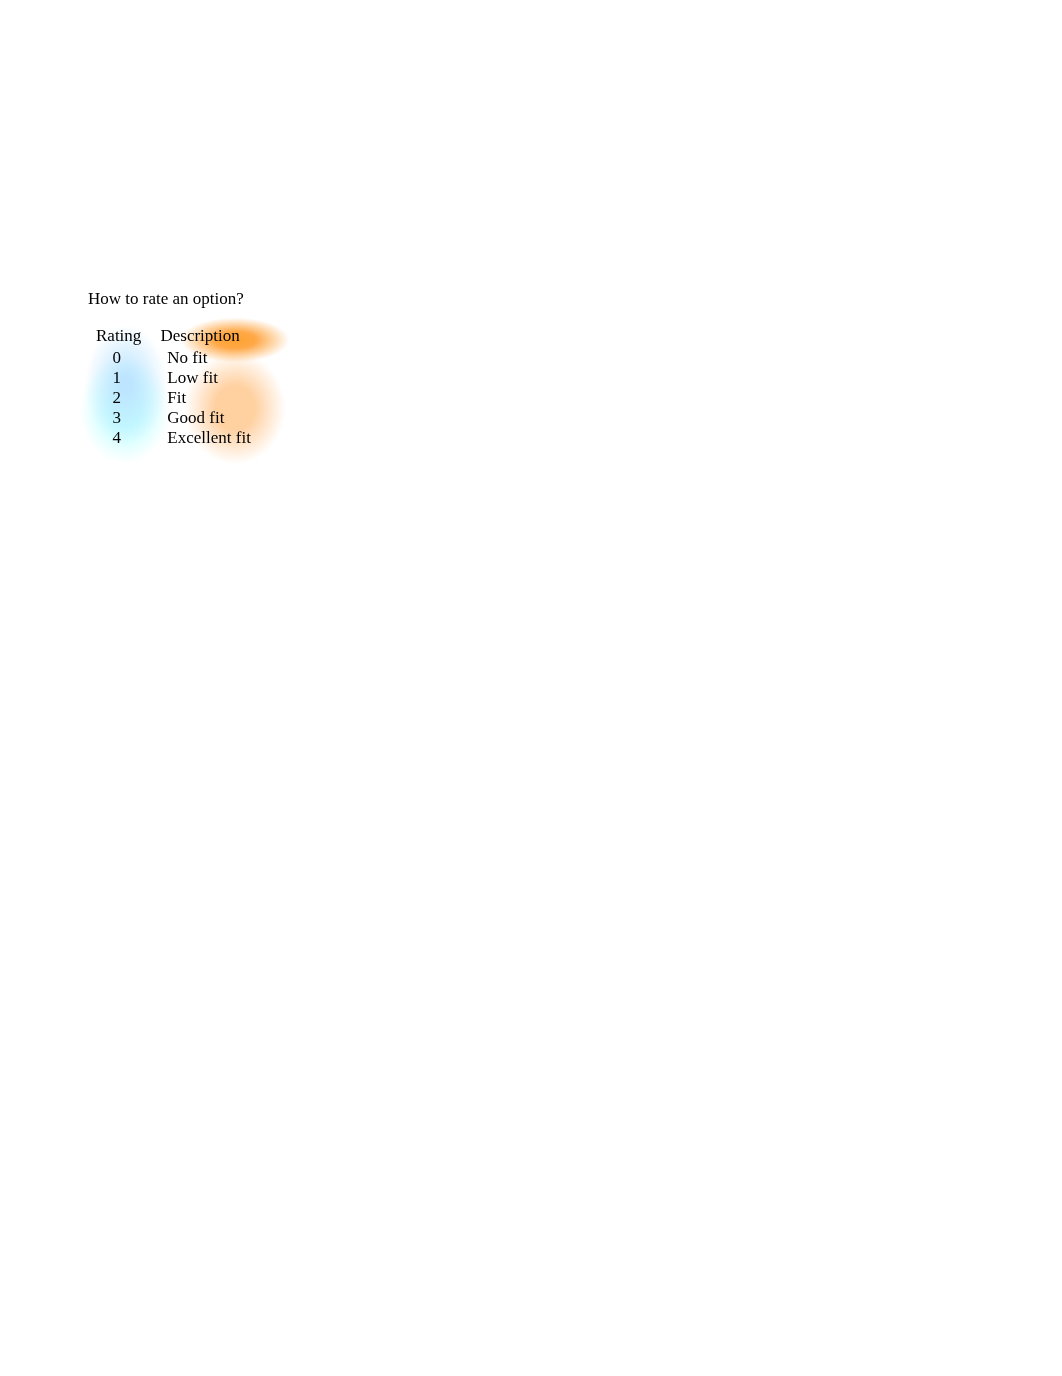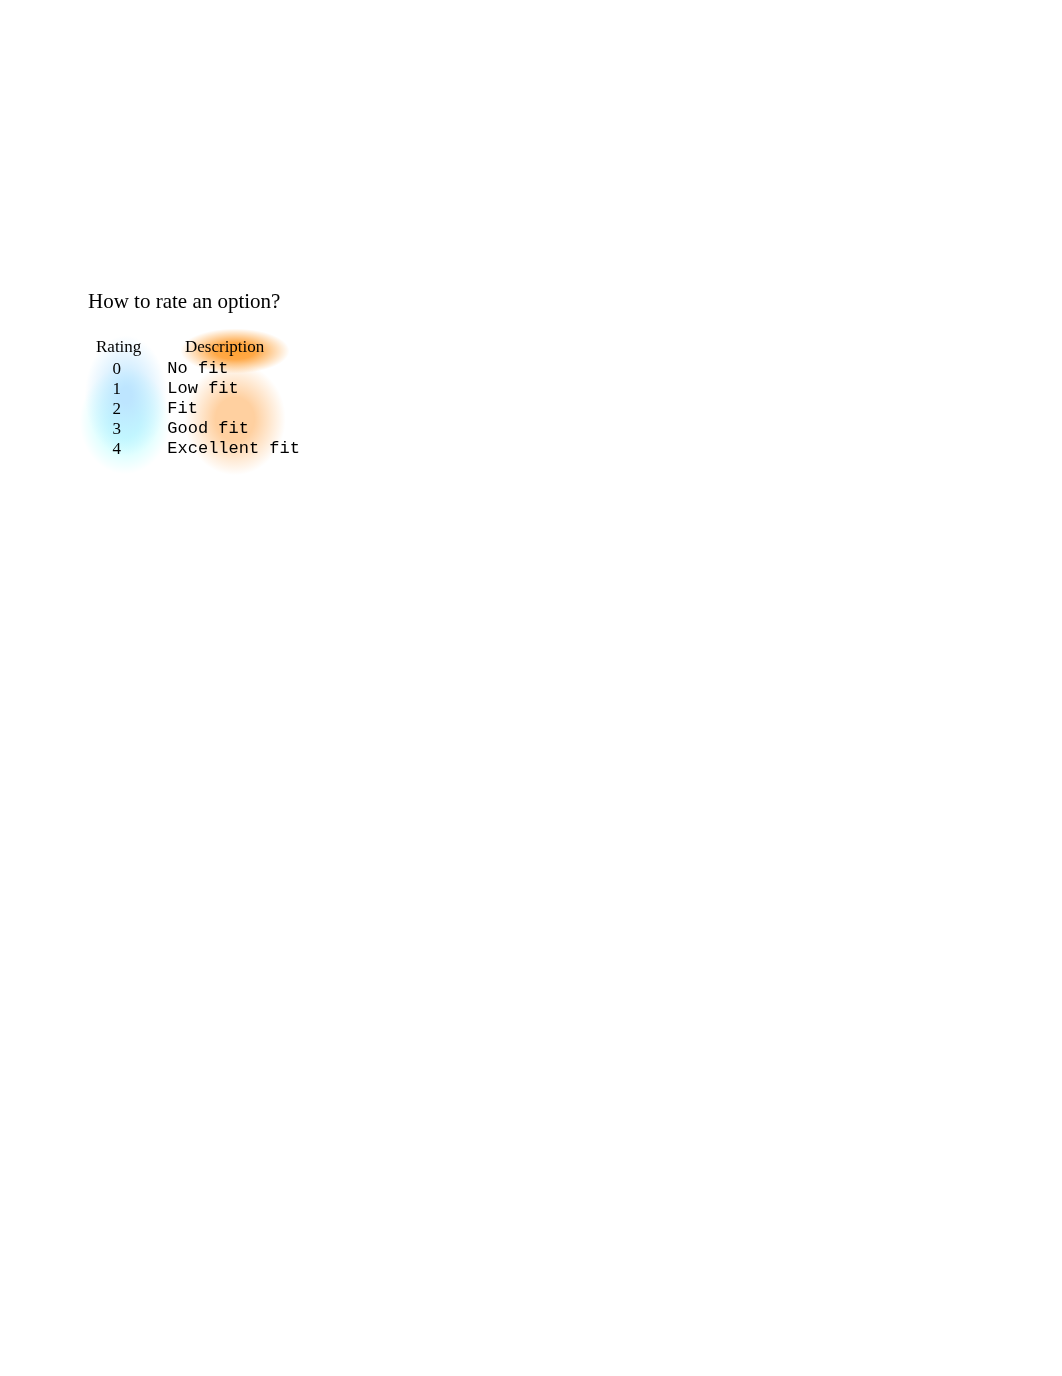--- a/index.html
+++ b/index.html
@@ -15,22 +15,22 @@
       font-size: 17px;
       color: #000;
       position: relative;
     }
     .content {
       position: absolute;
       top: 289px;
       left: 88px;
     }
     .heading {
-      font-size: 21px;
-      margin-bottom: 22px;
+      font-size: 17px;
+      margin-bottom: 16px;
     }
     .table-wrapper {
       position: relative;
       display: inline-block;
     }
     .bg-blue {
       position: absolute;
       width: 100px;
       height: 150px;
       left: -12px;
@@ -82,21 +82,20 @@
     td {
       padding: 0px 4px;
       vertical-align: top;
     }
     td.rating-cell {
       text-align: center;
       width: 54px;
     }
     td.desc-cell {
       padding-left: 22px;
-      font-family: Liberation Mono, monospace;
     }
   </style>
 </head>
 <body>
 
 <div class="content">
   <p class="heading">How to rate an option?</p>
   <div class="table-wrapper">
     <div class="bg-cyan"></div>
     <div class="bg-blue"></div>

